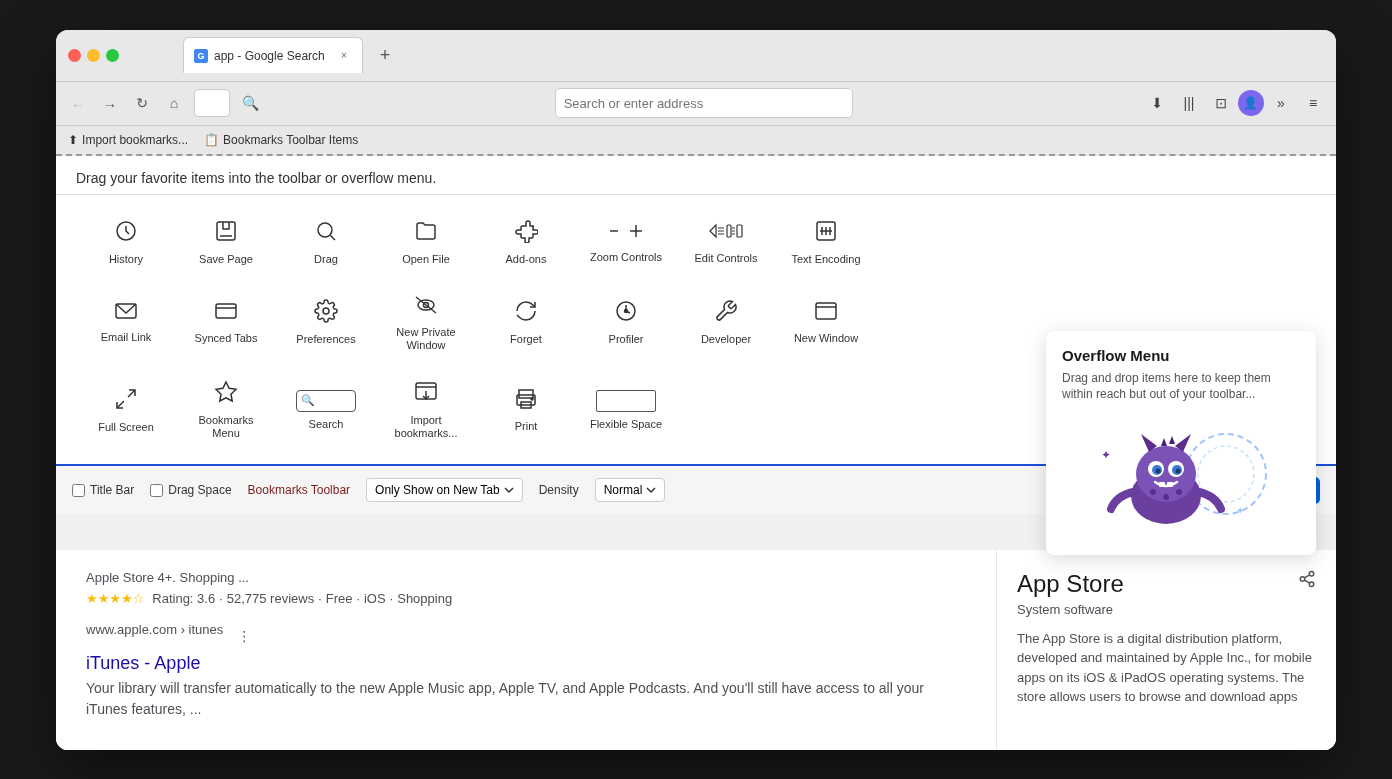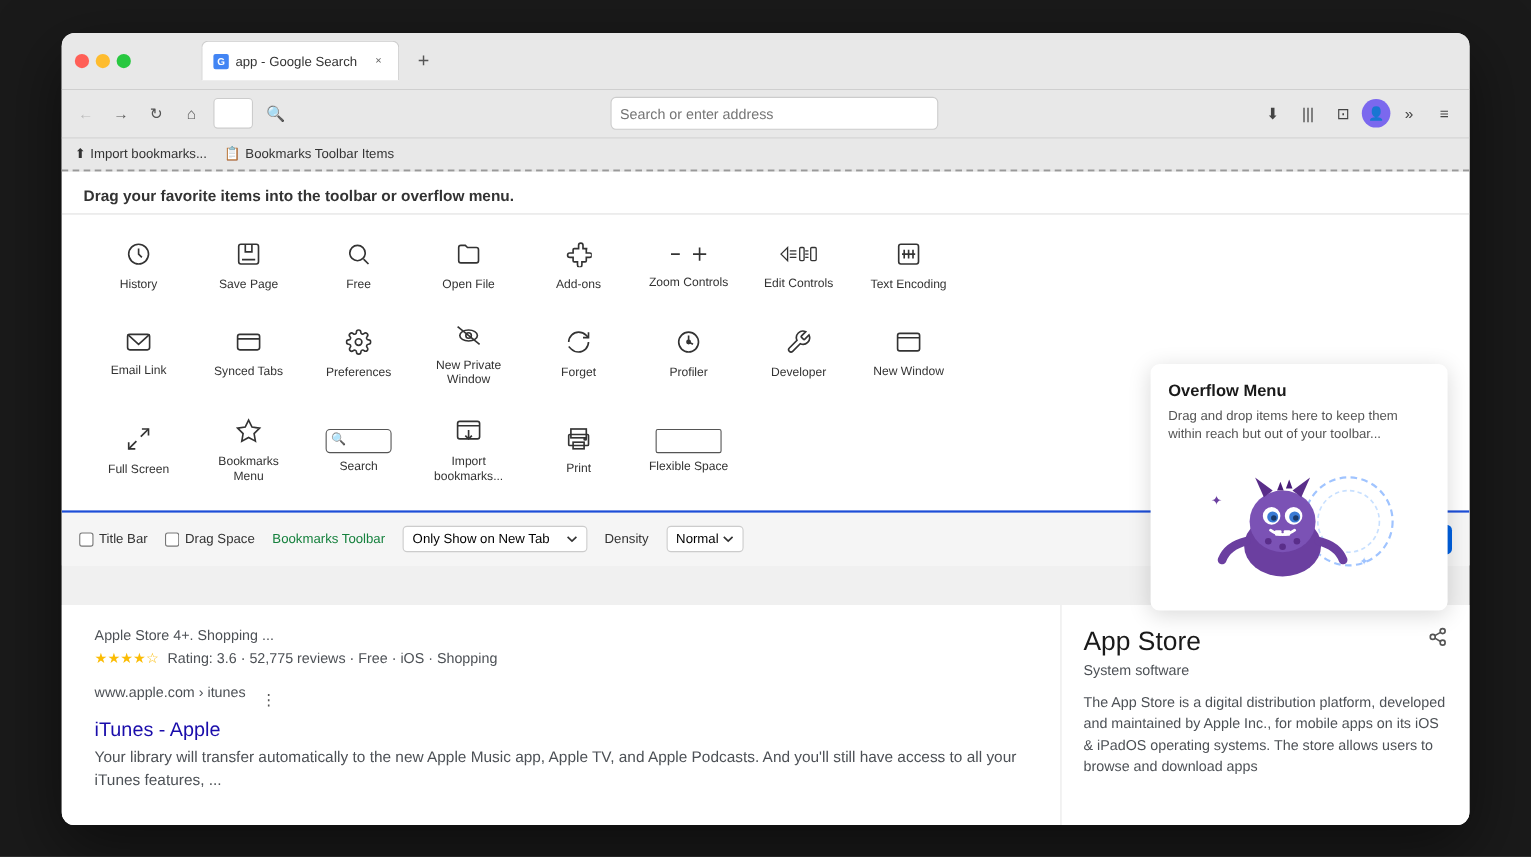--- a/index.html
+++ b/index.html
@@ -204,21 +204,21 @@
       padding: 2px 4px;
       border-radius: 3px;
     }
     .customize-header {
       padding: 14px 20px 8px;
       font-size: 14px;
       color: #333;
       border-bottom: 1px solid #e0e0e0;
     }
     .customize-header span {
-      font-weight: 700;
+      font-weight: 400;
     }
     .toolbar-items-grid {
       display: flex;
       flex-direction: column;
       padding: 10px 20px;
       flex: 1;
       overflow: auto;
     }
     .items-row {
       display: flex;
@@ -283,27 +283,27 @@
     .bottom-checkbox {
       display: flex;
       align-items: center;
       gap: 5px;
       font-size: 12px;
       color: #333;
     }
     .bottom-checkbox input { cursor: pointer; }
     .bookmarks-toolbar-label {
       font-size: 12px;
-      color: #15803d;
+      color: #7f1d1d;
       font-weight: 500;
     }
     .dropdown-btn {
       display: flex;
       align-items: center;
-      gap: 15px;
+      gap: 4px;
       padding: 4px 8px;
       border: 1px solid #ccc;
       border-radius: 4px;
       background: white;
       font-size: 12px;
       cursor: pointer;
     }
     .density-label {
       font-size: 12px;
       color: #333;
@@ -417,21 +417,21 @@
       padding: 2px 6px;
     }
     .result-header {
       display: flex;
       align-items: center;
       gap: 8px;
       margin-bottom: 2px;
     }
     
     .knowledge-panel {
-      width: 372px;
+      width: 340px;
       padding: 20px;
       background: white;
       border-left: 1px solid #e8e8e8;
       flex-shrink: 0;
     }
     .kp-header {
       display: flex;
       align-items: flex-start;
       justify-content: space-between;
       margin-bottom: 4px;
@@ -568,21 +568,21 @@
             <span class="item-label">Save Page</span>
           </div>
 
           <div class="toolbar-item">
             <div class="item-icon">
               <svg width="24" height="24" viewBox="0 0 24 24" fill="none" stroke="#333" stroke-width="1.5">
                 <circle cx="11" cy="11" r="7"></circle>
                 <line x1="16.5" y1="16.5" x2="21" y2="21"></line>
               </svg>
             </div>
-            <span class="item-label">Free</span>
+            <span class="item-label">Drag</span>
           </div>
 
           <div class="toolbar-item">
             <div class="item-icon">
               <svg width="24" height="24" viewBox="0 0 24 24" fill="none" stroke="#333" stroke-width="1.5">
                 <path d="M3 6a2 2 0 012-2h4l2 2h8a2 2 0 012 2v10a2 2 0 01-2 2H5a2 2 0 01-2-2V6z"></path>
               </svg>
             </div>
             <span class="item-label">Open File</span>
           </div>

